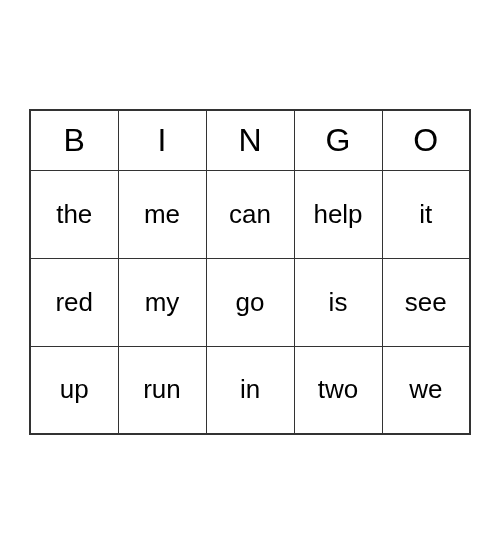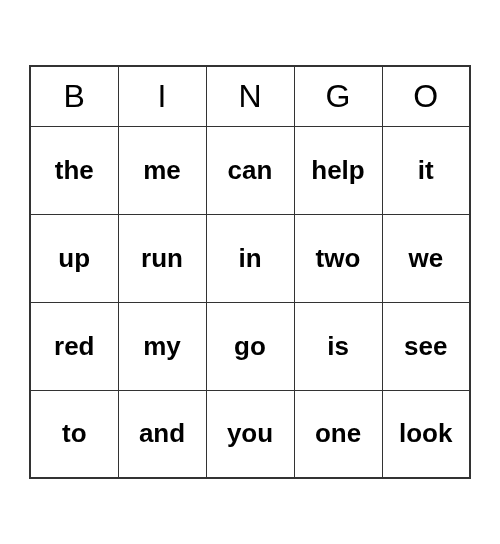--- a/index.html
+++ b/index.html
@@ -31,21 +31,21 @@
     }
 
     .bingo-table th,
     .bingo-table td {
       border: 1.5px solid #333;
       width: 88px;
       height: 88px;
       text-align: center;
       vertical-align: middle;
       font-size: 26px;
-      font-weight: bold;
+      font-weight: normal;
     }
 
     .bingo-table th {
       font-size: 32px;
       font-weight: normal;
       height: 60px;
       border-top: 2px solid #333;
     }
   </style>
 </head>
@@ -64,35 +64,28 @@
     </thead>
     <tbody id="bingo-body">
     <tr>
           <td>the</td>
           <td>me</td>
           <td>can</td>
           <td>help</td>
           <td>it</td>
         </tr>
         <tr>
-          <td>up</td>
-          <td>run</td>
-          <td>in</td>
-          <td>two</td>
-          <td>we</td>
-        </tr>
-        <tr>
           <td>red</td>
           <td>my</td>
           <td>go</td>
           <td>is</td>
           <td>see</td>
         </tr>
         <tr>
-          <td>to</td>
-          <td>and</td>
-          <td>you</td>
-          <td>one</td>
-          <td>look</td>
+          <td>up</td>
+          <td>run</td>
+          <td>in</td>
+          <td>two</td>
+          <td>we</td>
         </tr>
       </tbody>
   </table>
 </div>
 
 </body></html>

